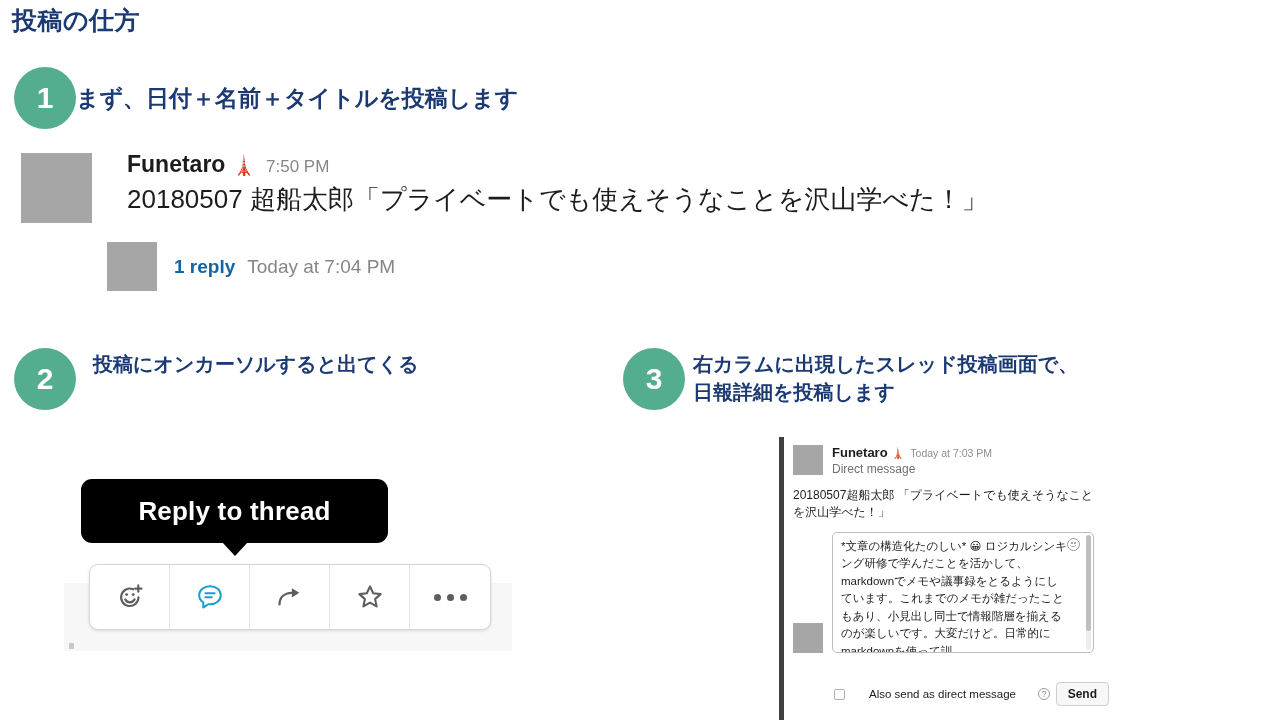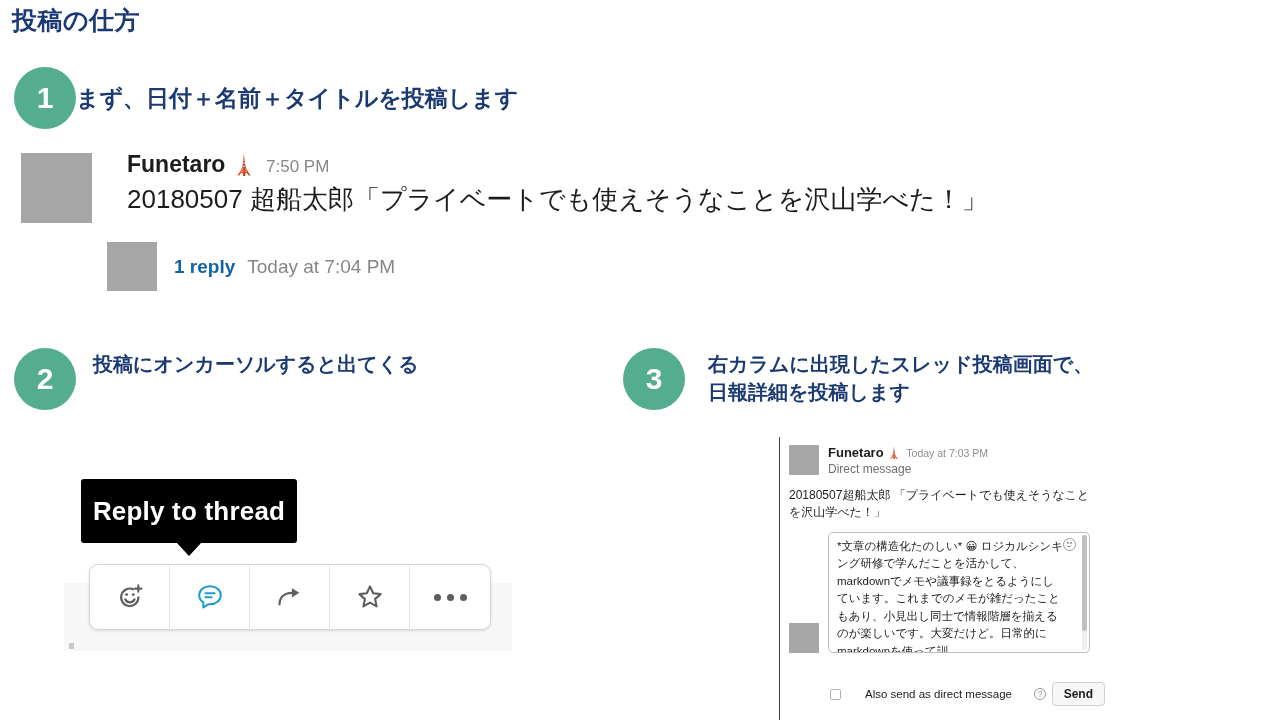--- a/index.html
+++ b/index.html
@@ -65,21 +65,21 @@
     font-size: 20px;
     margin-left: 17px;
     margin-top: 3px;
     line-height: 1.38;
     white-space: nowrap;
   }
 
   #step3 { left: 623px; top: 348px; }
   #step3 .step-text {
     font-size: 20px;
-    margin-left: 23px;
+    margin-left: 8px;
     margin-top: 3px;
     line-height: 1.38;
     white-space: nowrap;
   }
 
   
   #slack-message {
     position: absolute;
     left: 21px;
     top: 153px;
@@ -163,24 +163,24 @@
     bottom: 2px;
     width: 5px;
     height: 6px;
     background: #c8c8c8;
   }
 
   #tooltip {
     position: absolute;
     left: 81px;
     top: 479px;
-    width: 216px;
+    width: 307px;
     height: 64px;
     background: #000000;
-    border-radius: 3px;
+    border-radius: 11px;
     display: flex;
     align-items: center;
     justify-content: center;
   }
   #tooltip .tt-label {
     color: #ffffff;
     font-size: 26px;
     font-weight: bold;
     letter-spacing: 0.2px;
   }
@@ -231,21 +231,21 @@
     display: block;
   }
 
   
   #thread-panel {
     position: absolute;
     left: 779px;
     top: 437px;
     width: 340px;
     height: 283px;
-    border-left: 1px solid #404040;
+    border-left: 5px solid #404040;
     background: #ffffff;
     box-sizing: border-box;
     font-size: 12px;
     color: #1d1c1d;
   }
   #tp-msg-head {
     position: absolute;
     left: 9px;
     top: 8px;
     display: flex;

